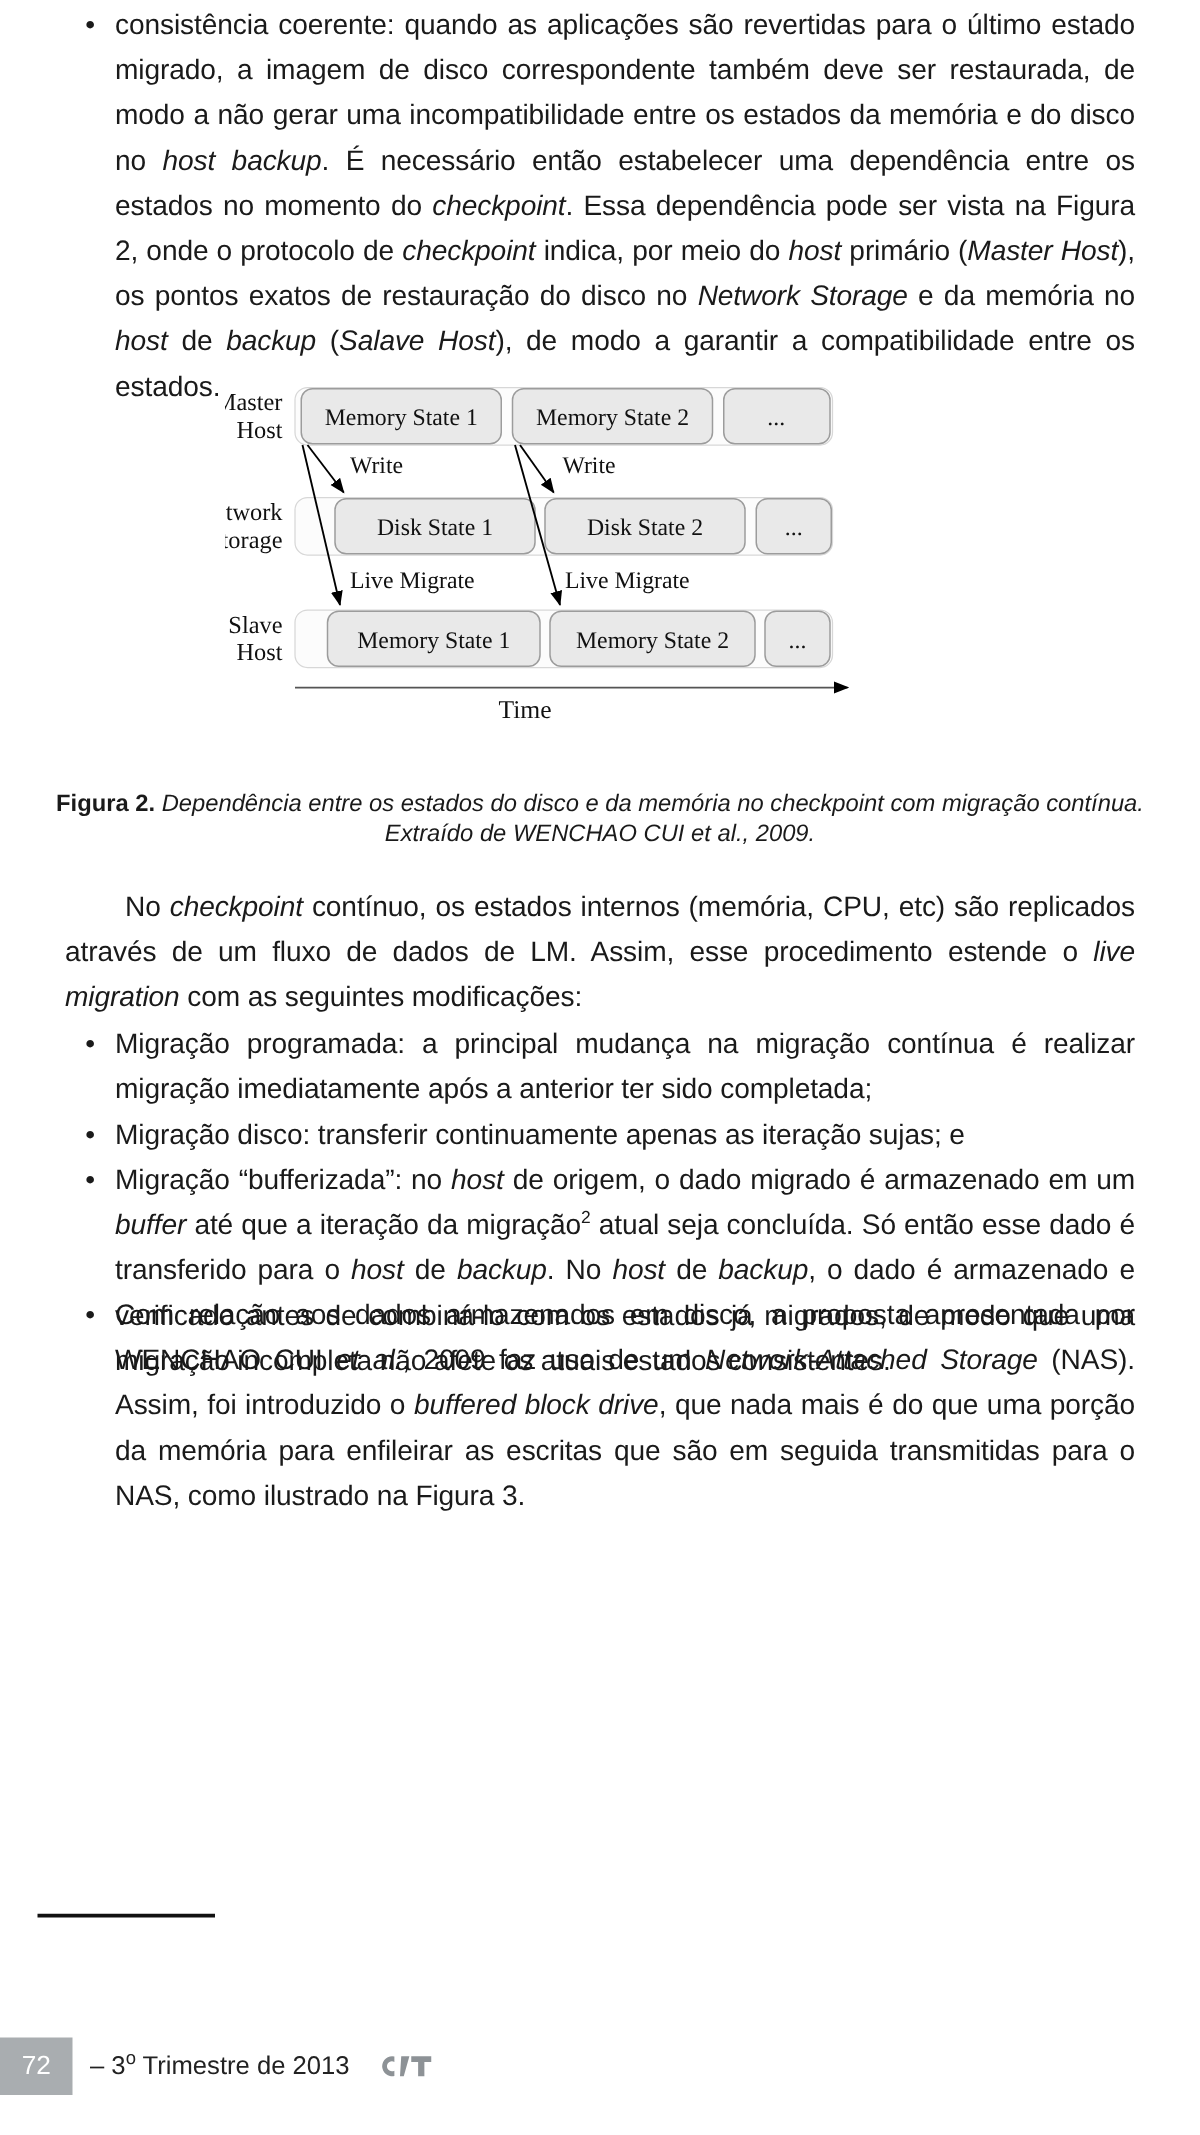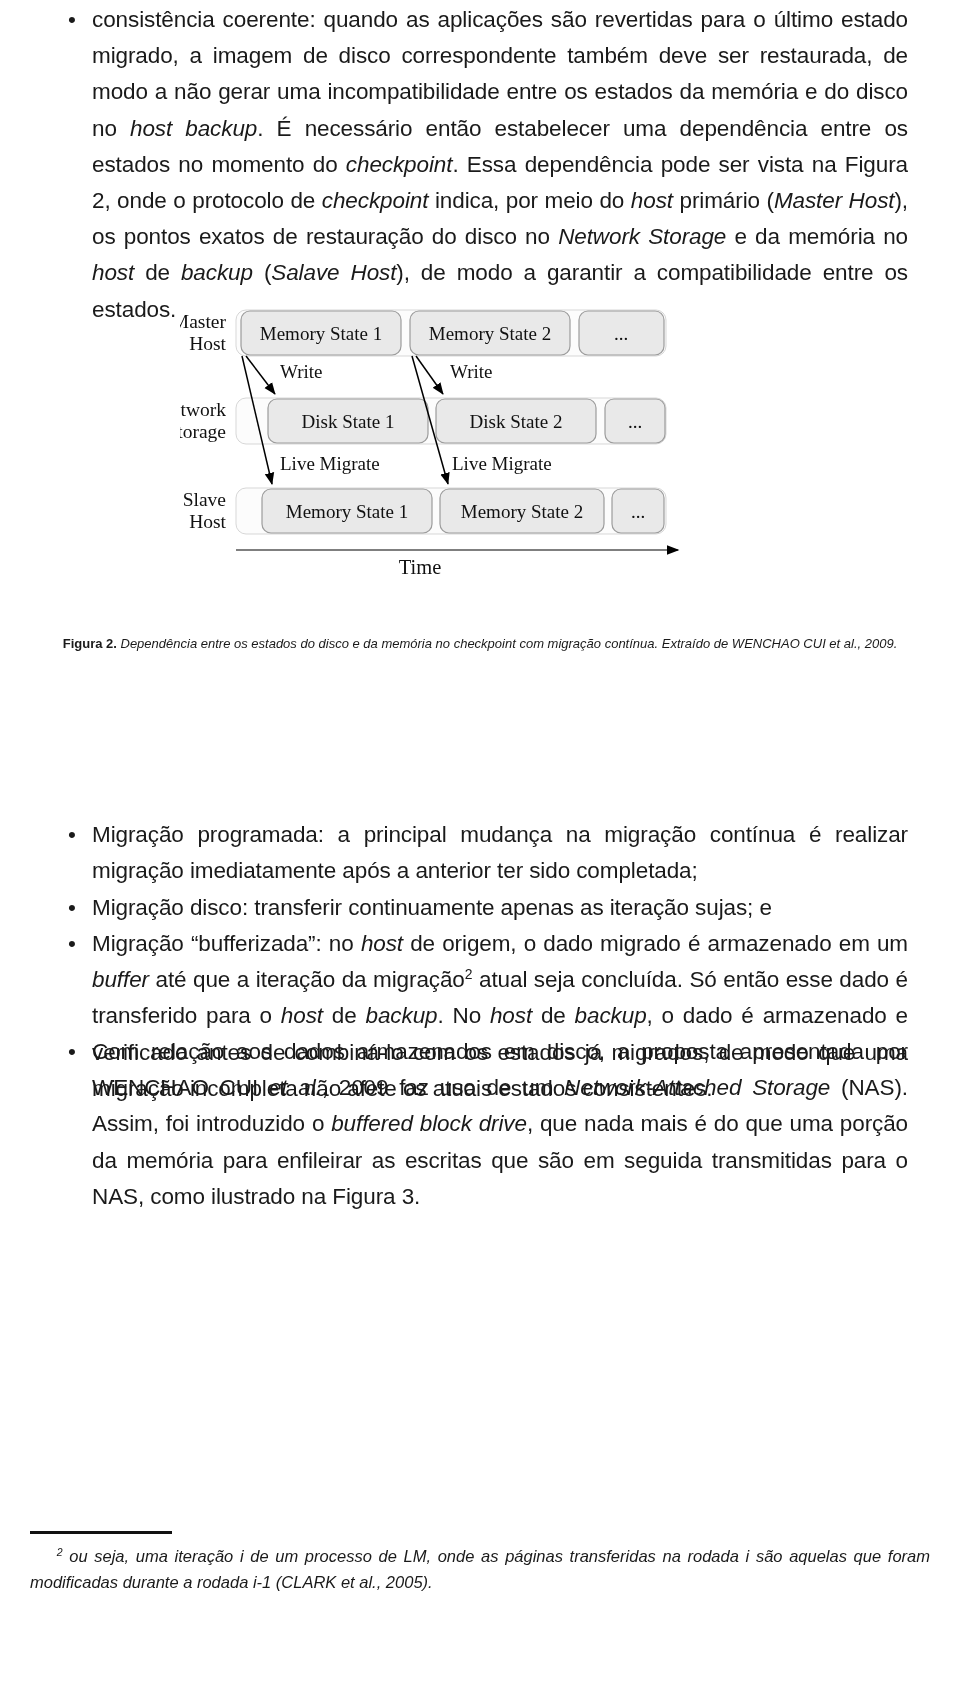--- a/index.html
+++ b/index.html
@@ -69,21 +69,21 @@
     text-align: right;
   }
   .fig-svg { display: block; }
 
   
   .fig-caption {
     position: absolute;
     left: 12px;
     top: 632px;
     width: 936px;
-    font-size: 13px;
+    font-size: 19px;
     line-height: 24px;
     text-align: center;
     font-style: italic;
   }
   .fig-caption .cap-lead {
     font-style: normal;
     font-weight: bold;
   }
 
   
@@ -222,20 +222,21 @@
       <text x="100" y="172" font-family="Liberation Serif, serif" font-size="19" fill="#111">Live Migrate</text>
       <text x="272" y="172" font-family="Liberation Serif, serif" font-size="19" fill="#111">Live Migrate</text>
 
       <line x1="56" y1="252" x2="498" y2="252" stroke="#555" stroke-width="1.4" marker-end="url(#ah2)"></line>
       <text x="240" y="276" text-anchor="middle" font-family="Liberation Serif, serif" font-size="20.5" fill="#111">Time</text>
     </svg>
   </div>
 
   <div class="fig-caption"><span class="cap-lead">Figura 2.</span><span> Dependência entre os estados do disco e da memória no checkpoint com migração contínua. Extraído de WENCHAO CUI et al., 2009.</span></div>
 
+  <div class="body-text indent-first" style="top: 708px;"><span>No </span><i>checkpoint</i><span> contínuo, os estados internos (memória, CPU, etc) são replicados através de um fluxo de dados de LM. Assim, esse procedimento estende o </span><i>live migration</i><span> com as seguintes modificações:</span></div>
 
   <div class="body-text bullet-row" style="top: 817px;">
     <div class="bullet-dot">•</div>
     <div class="bullet-body"><b>Migração programada</b><span>: a principal mudança na migração contínua é realizar migração imediatamente após a anterior ter sido completada;</span></div>
   </div>
 
   <div class="body-text bullet-row" style="top: 890px;">
     <div class="bullet-dot">•</div>
     <div class="bullet-body"><b>Migração disco</b><span>: transferir continuamente apenas as iteração sujas; e</span></div>
   </div>
@@ -244,16 +245,26 @@
     <div class="bullet-dot">•</div>
     <div class="bullet-body"><b>Migração “bufferizada”</b><span>: no </span><i>host</i><span> de origem, o dado migrado é armazenado em um </span><i>buffer</i><span> até que a iteração da migração</span><sup class="fn">2</sup><span> atual seja concluída. Só então esse dado é transferido para o </span><i>host</i><span> de </span><i>backup</i><span>. No </span><i>host</i><span> de </span><i>backup</i><span>, o dado é armazenado e verificado antes de combiná-lo com os estados já migrados, de modo que uma migração incompleta não afete os atuais estados consistentes.</span></div>
   </div>
 
   <div class="body-text bullet-row" style="top: 1034px;">
     <div class="bullet-dot">•</div>
     <div class="bullet-body"><span>Com relação aos dados armazenados em disco, a proposta apresentada por WENCHAO CUI </span><i>et al.</i><span>, 2009 faz uso de um </span><i>Network-Attached Storage</i><span> (NAS). Assim, foi introduzido o </span><i>buffered block drive</i><span>, que nada mais é do que uma porção da memória para enfileirar as escritas que são em seguida transmitidas para o NAS, como ilustrado na Figura 3.</span></div>
   </div>
 
   <div class="footnote-rule"></div>
-  <div class="footnote">&nbsp;&nbsp;&nbsp;&nbsp;<span class="fnum">2</span><span> ou seja, uma iteração i de um processo de LM, onde as páginas transferidas na rodada i são aquelas que foram modificadas durante a rodada i-1 (CLARK et al., 2005).</span></div>
-
+
+  <div class="footer">
+    <div class="page-num-box">72</div>
+    <div class="footer-text"><span>– 3</span><span class="ord">o</span><span> Trimestre de 2013</span></div>
+    <div class="footer-logo">
+      <svg width="44" height="22" viewBox="0 0 44 22" xmlns="http://www.w3.org/2000/svg">
+        <path d="M13.5 3.2 A8 8 0 1 0 13.5 18.8 L13.5 14.5 A4 4 0 1 1 13.5 7.5 Z" fill="#8d9296"></path>
+        <path d="M19 3 L25.5 3 L21 19 L18 19 Z" fill="#8d9296"></path>
+        <path d="M27 3 L43 3 L43 7.5 L37.5 7.5 L37.5 19 L32.5 19 L32.5 7.5 L27 7.5 Z" fill="#8d9296"></path>
+      </svg>
+    </div>
+  </div>
 
 </div>
 
 </body></html>

